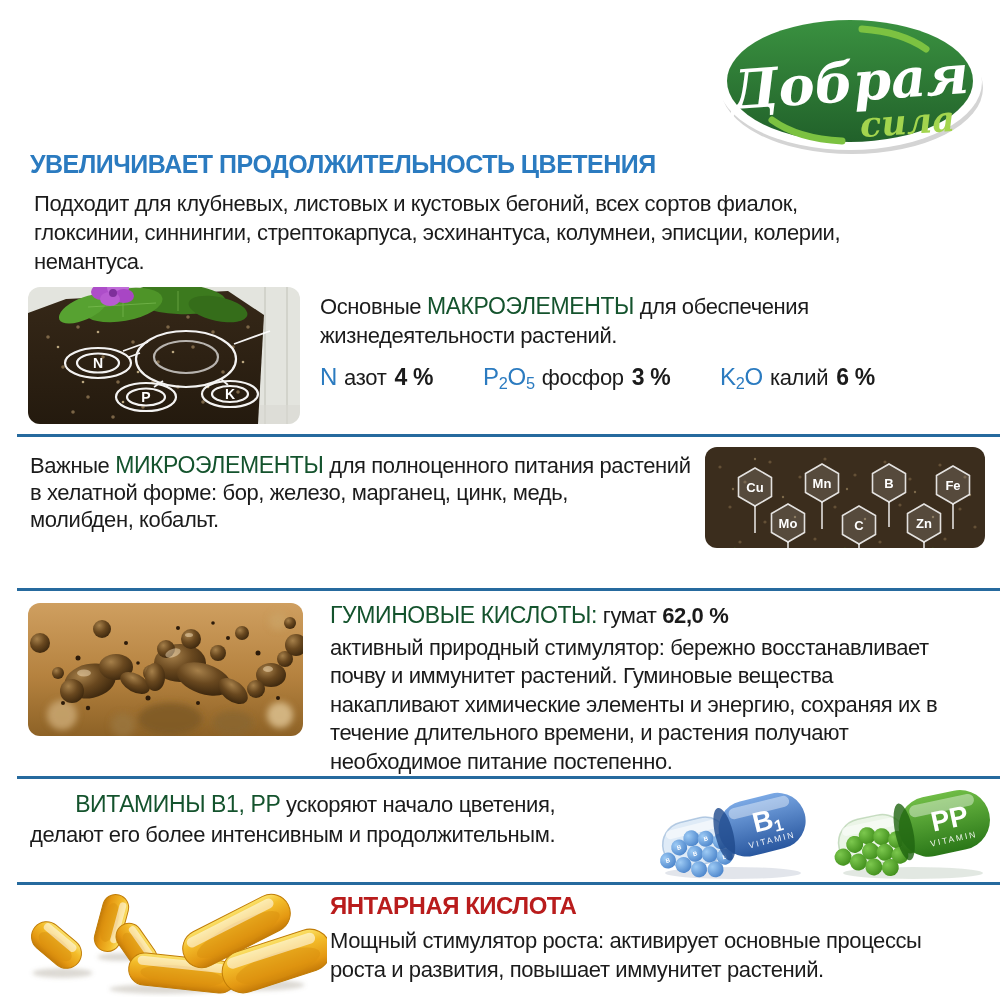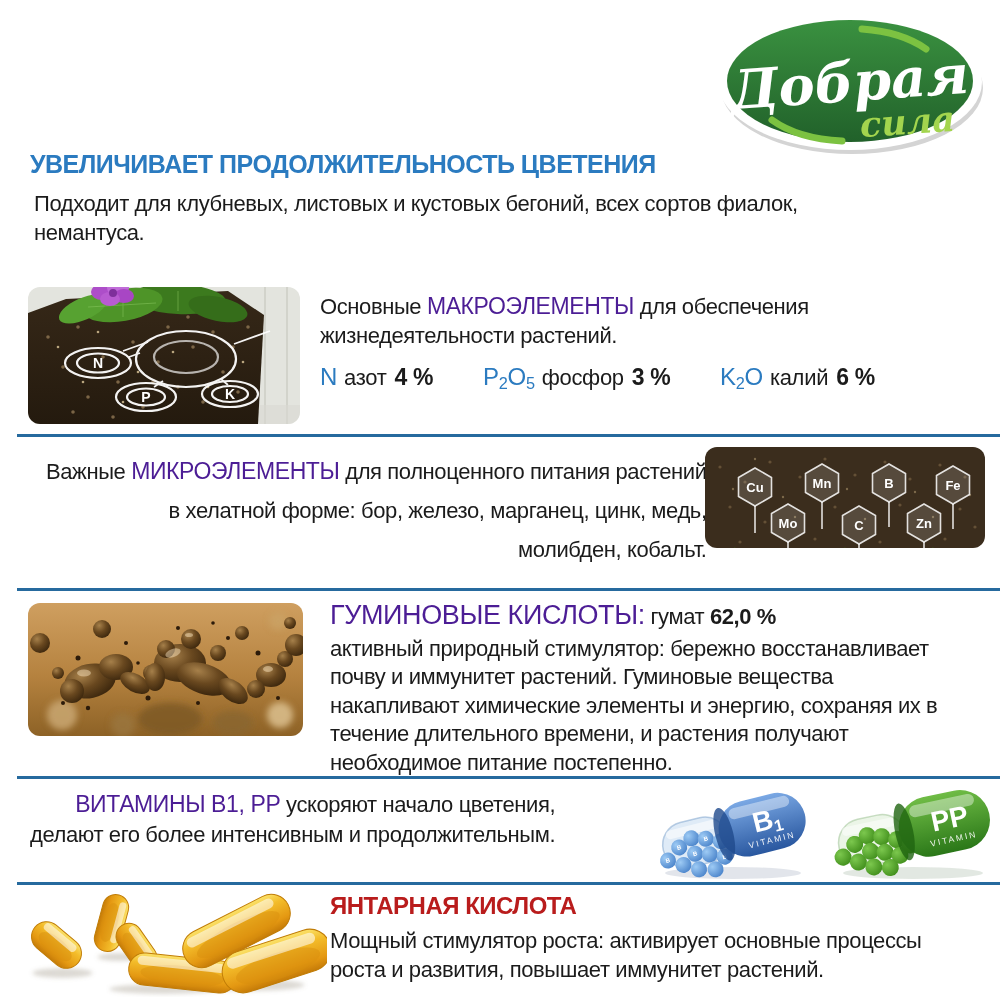--- a/index.html
+++ b/index.html
@@ -1,18 +1,18 @@
 <!DOCTYPE html>
 <html lang="ru"><head>
 <meta charset="utf-8">
 <style>
   html,body{margin:0;padding:0;background:#fff;}
   .page{position:relative;width:1000px;height:1000px;background:#ffffff;overflow:hidden;
         font-family:"Liberation Sans",sans-serif;color:#1b1b1b;}
-  .accent{color:#4c1d95;}
+  .accent{color:#14532d;}
   .b{font-weight:bold;}
   .line{white-space:nowrap;}
 
   .banner{position:absolute;left:18px;top:20px;height:38px;line-height:38px;padding:0 17px;
           background:#0e66b2;color:#fff;font-size:23px;font-weight:bold;border-radius:8px;
           letter-spacing:-0.3px;box-shadow:0 2px 2px rgba(0,50,100,.25);}
   .logo{position:absolute;left:714px;top:8px;width:276px;height:152px;}
 
   .intro-heading{position:absolute;left:30px;top:150px;font-size:25px;letter-spacing:-0.5px;color:#2b7bc0;}
   .intro-body{position:absolute;left:34px;top:189px;font-size:22px;line-height:29px;letter-spacing:-0.4px;}
@@ -29,26 +29,26 @@
   .npk{position:absolute;top:363px;font-size:22px;letter-spacing:-0.3px;white-space:nowrap;}
   .npk .formula{color:#2b7bc0;font-size:24px;}
   .npk .sub{font-size:0.68em;position:relative;top:0.22em;}
   .npk .nname{margin:0 8px 0 7px;}
   .npk .nval{font-weight:bold;font-size:23px;}
   .npk-n{left:320px;} .npk-p{left:483px;} .npk-k{left:720px;}
 
   .divider{position:absolute;left:17px;width:983px;height:3px;background:#266a9e;}
   .div1{top:434px;} .div2{top:588px;} .div3{top:776px;} .div4{top:882px;}
 
-  .micro-text{position:absolute;left:46px;top:452px;font-size:22px;line-height:39px;letter-spacing:-0.4px;text-align:right;}
+  .micro-text{position:absolute;left:30px;top:452px;font-size:22px;line-height:27px;letter-spacing:-0.4px;}
   .micro-text .accent,.macro-lead .accent{font-size:23px;}
 
   .humic-text{position:absolute;left:330px;top:601px;font-size:22px;line-height:28.5px;letter-spacing:-0.4px;}
   .humic-text .hline{margin-bottom:3px;}
-  .humic-text .accent{font-size:27px;}
+  .humic-text .accent{font-size:23px;}
 
   .vit-text{position:absolute;left:30px;top:789px;font-size:22px;line-height:30px;letter-spacing:-0.4px;text-align:right;}
   .vit-text .accent{font-size:23px;}
 
   .succ-text{position:absolute;left:330px;top:891px;font-size:22px;line-height:29px;letter-spacing:-0.4px;}
   .succ-heading{color:#b91c1c;font-size:24px;margin-bottom:6px;letter-spacing:-0.5px;}
 </style>
 </head>
 <body>
 
@@ -67,20 +67,21 @@
     <ellipse cx="136" cy="73" rx="123" ry="61" fill="url(#logoG)"></ellipse>
     <path d="M148,21 A96,50 0 0 1 212,41" fill="none" stroke="#7cc241" stroke-width="7" stroke-linecap="round"></path>
     <path d="M58,112 A98,52 0 0 0 128,133" fill="none" stroke="#7cc241" stroke-width="7" stroke-linecap="round"></path>
     <text x="136" y="93" text-anchor="middle" font-family="DejaVu Serif, serif" font-style="italic" font-weight="bold" font-size="54" fill="#ffffff" transform="rotate(-4 136 80)">Добрая</text>
     <text x="194" y="126" text-anchor="middle" font-family="DejaVu Serif, serif" font-style="italic" font-weight="bold" font-size="35" fill="#a3d54e" transform="rotate(-4 194 124)">сила</text>
   </svg>
 
   <div class="intro-heading b">УВЕЛИЧИВАЕТ ПРОДОЛЖИТЕЛЬНОСТЬ ЦВЕТЕНИЯ</div>
   <div class="intro-body">
     <div class="line">Подходит для клубневых, листовых и кустовых бегоний, всех сортов фиалок,</div>
+    <div class="line">глоксинии, синнингии, стрептокарпуса, эсхинантуса, колумнеи, эписции, колерии,</div>
     <div class="line">немантуса.</div>
   </div>
 
   <div class="figure fig-soil">
     <svg viewBox="0 0 272 137" width="272" height="137">
       <defs>
         <linearGradient id="soilGrad" x1="0" y1="0" x2="0" y2="1">
           <stop offset="0" stop-color="#362818"></stop>
             <stop offset="1" stop-color="#241a0e"></stop>
         </linearGradient>

